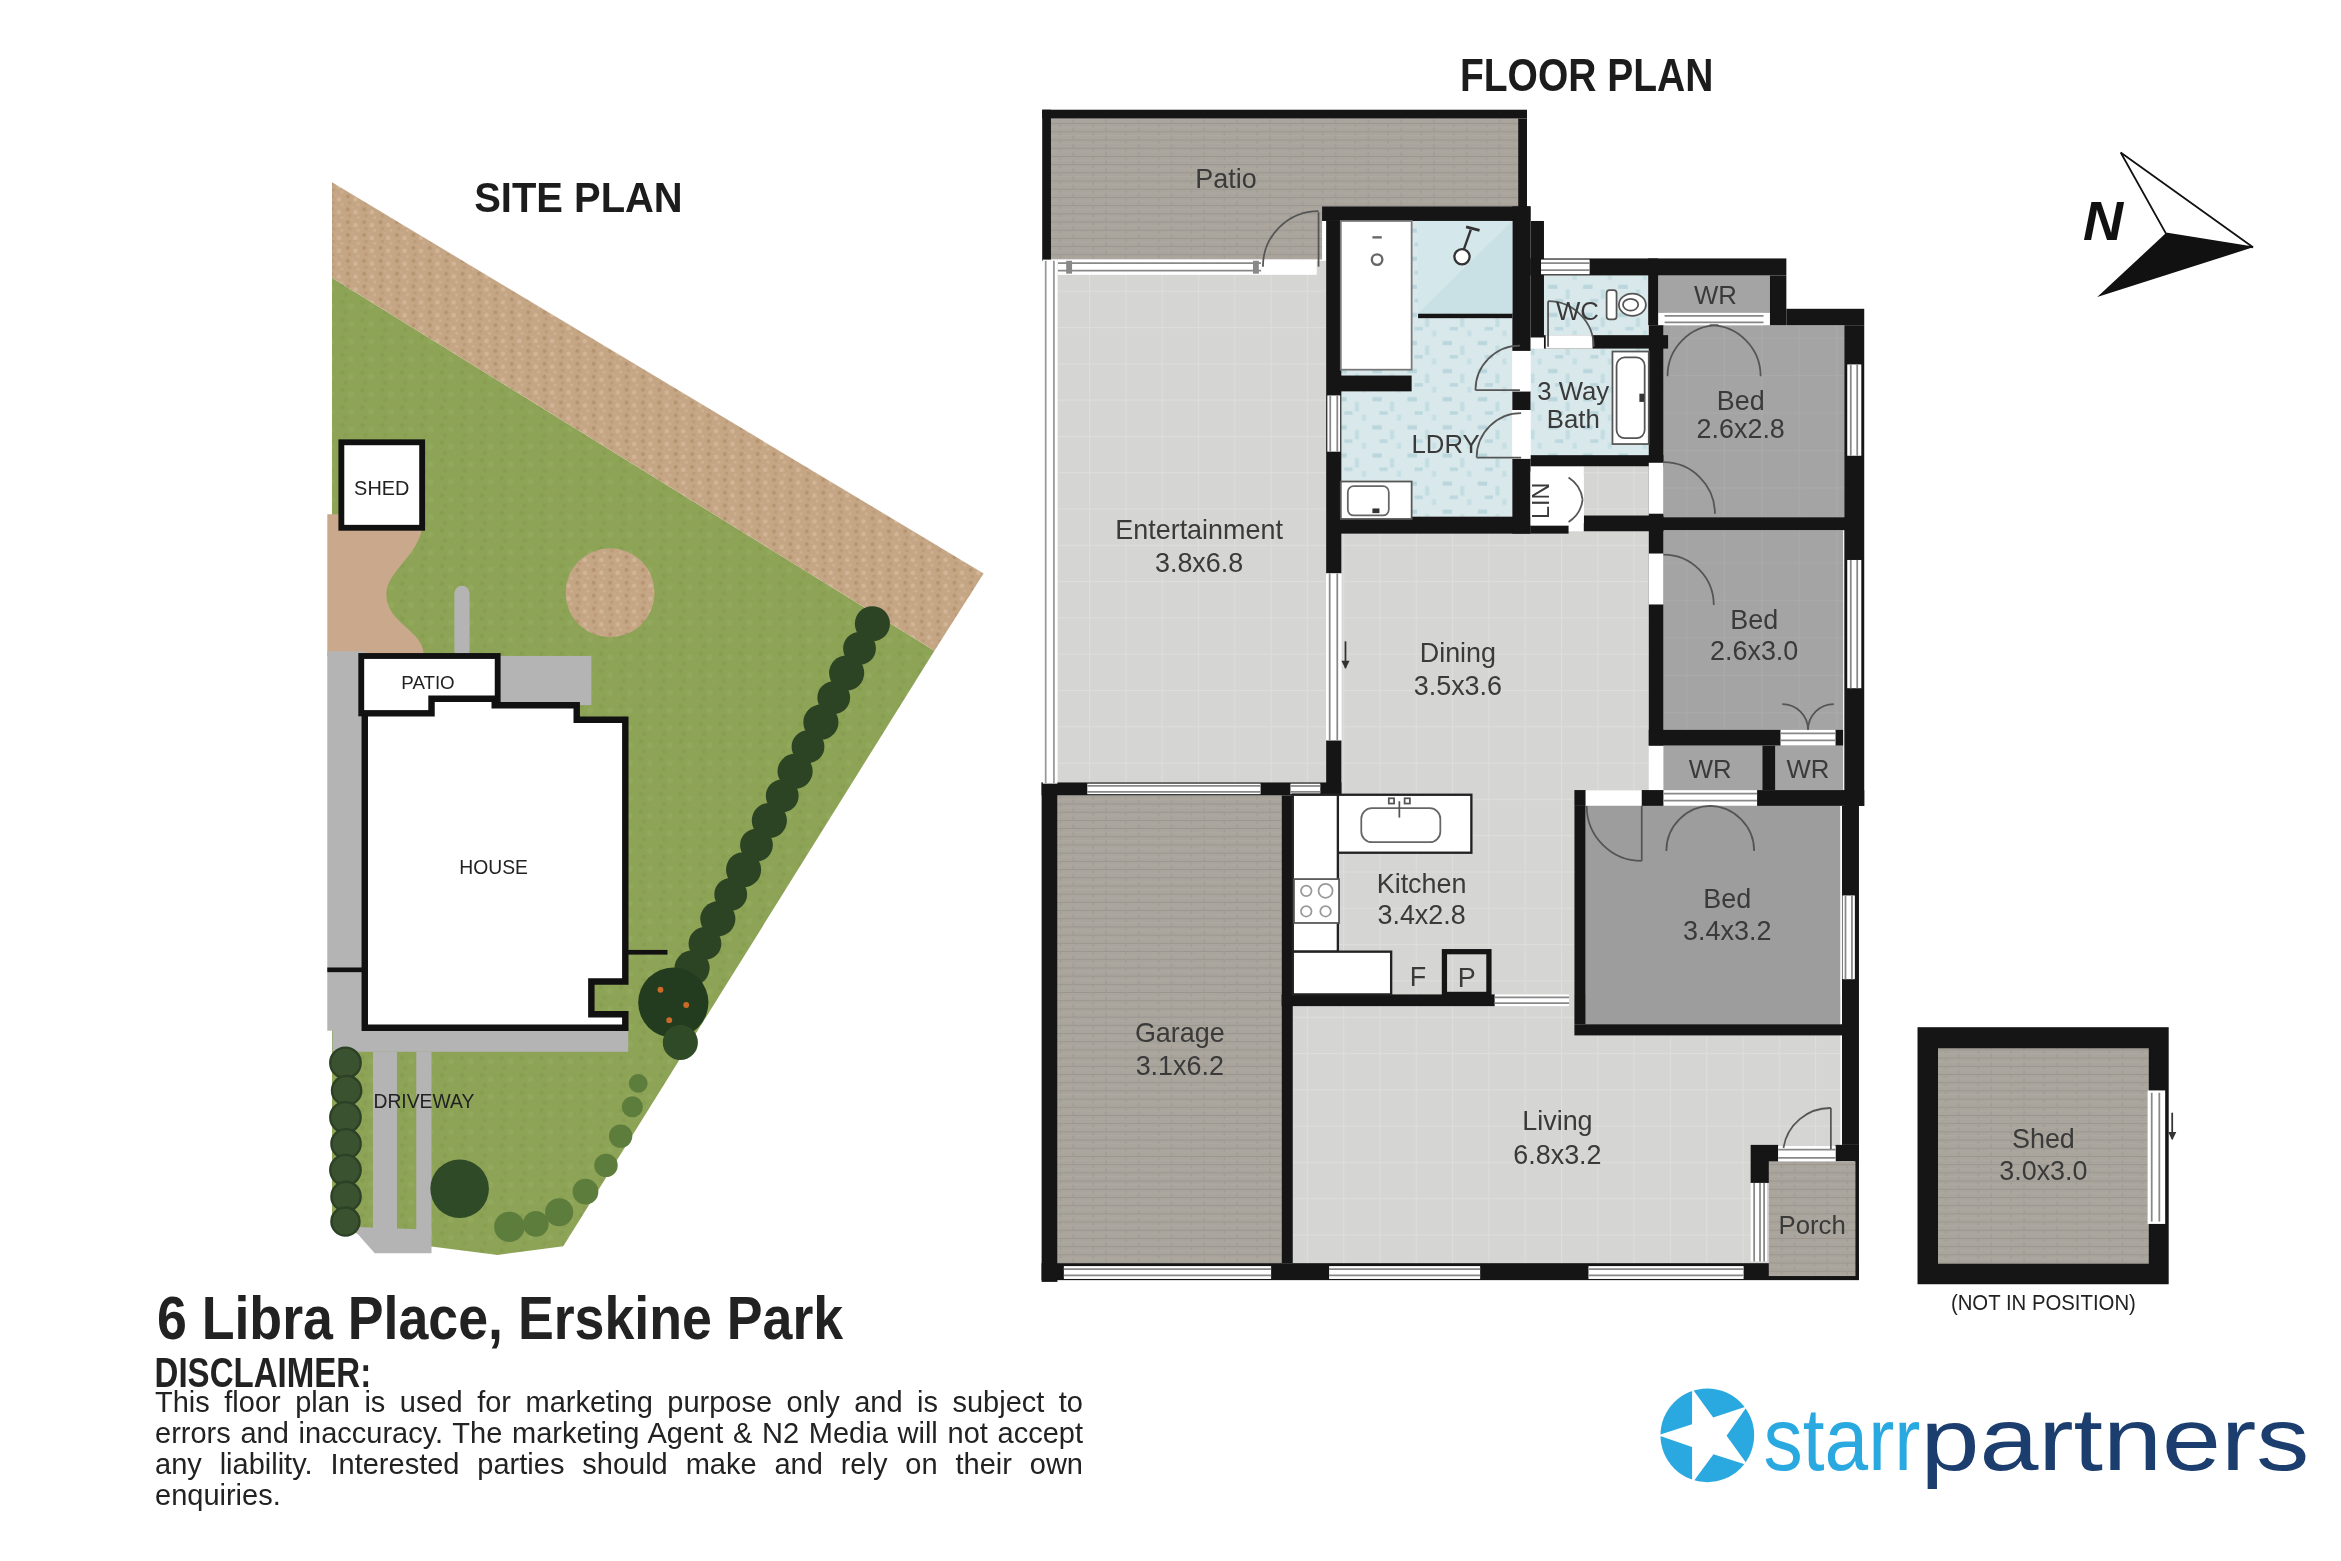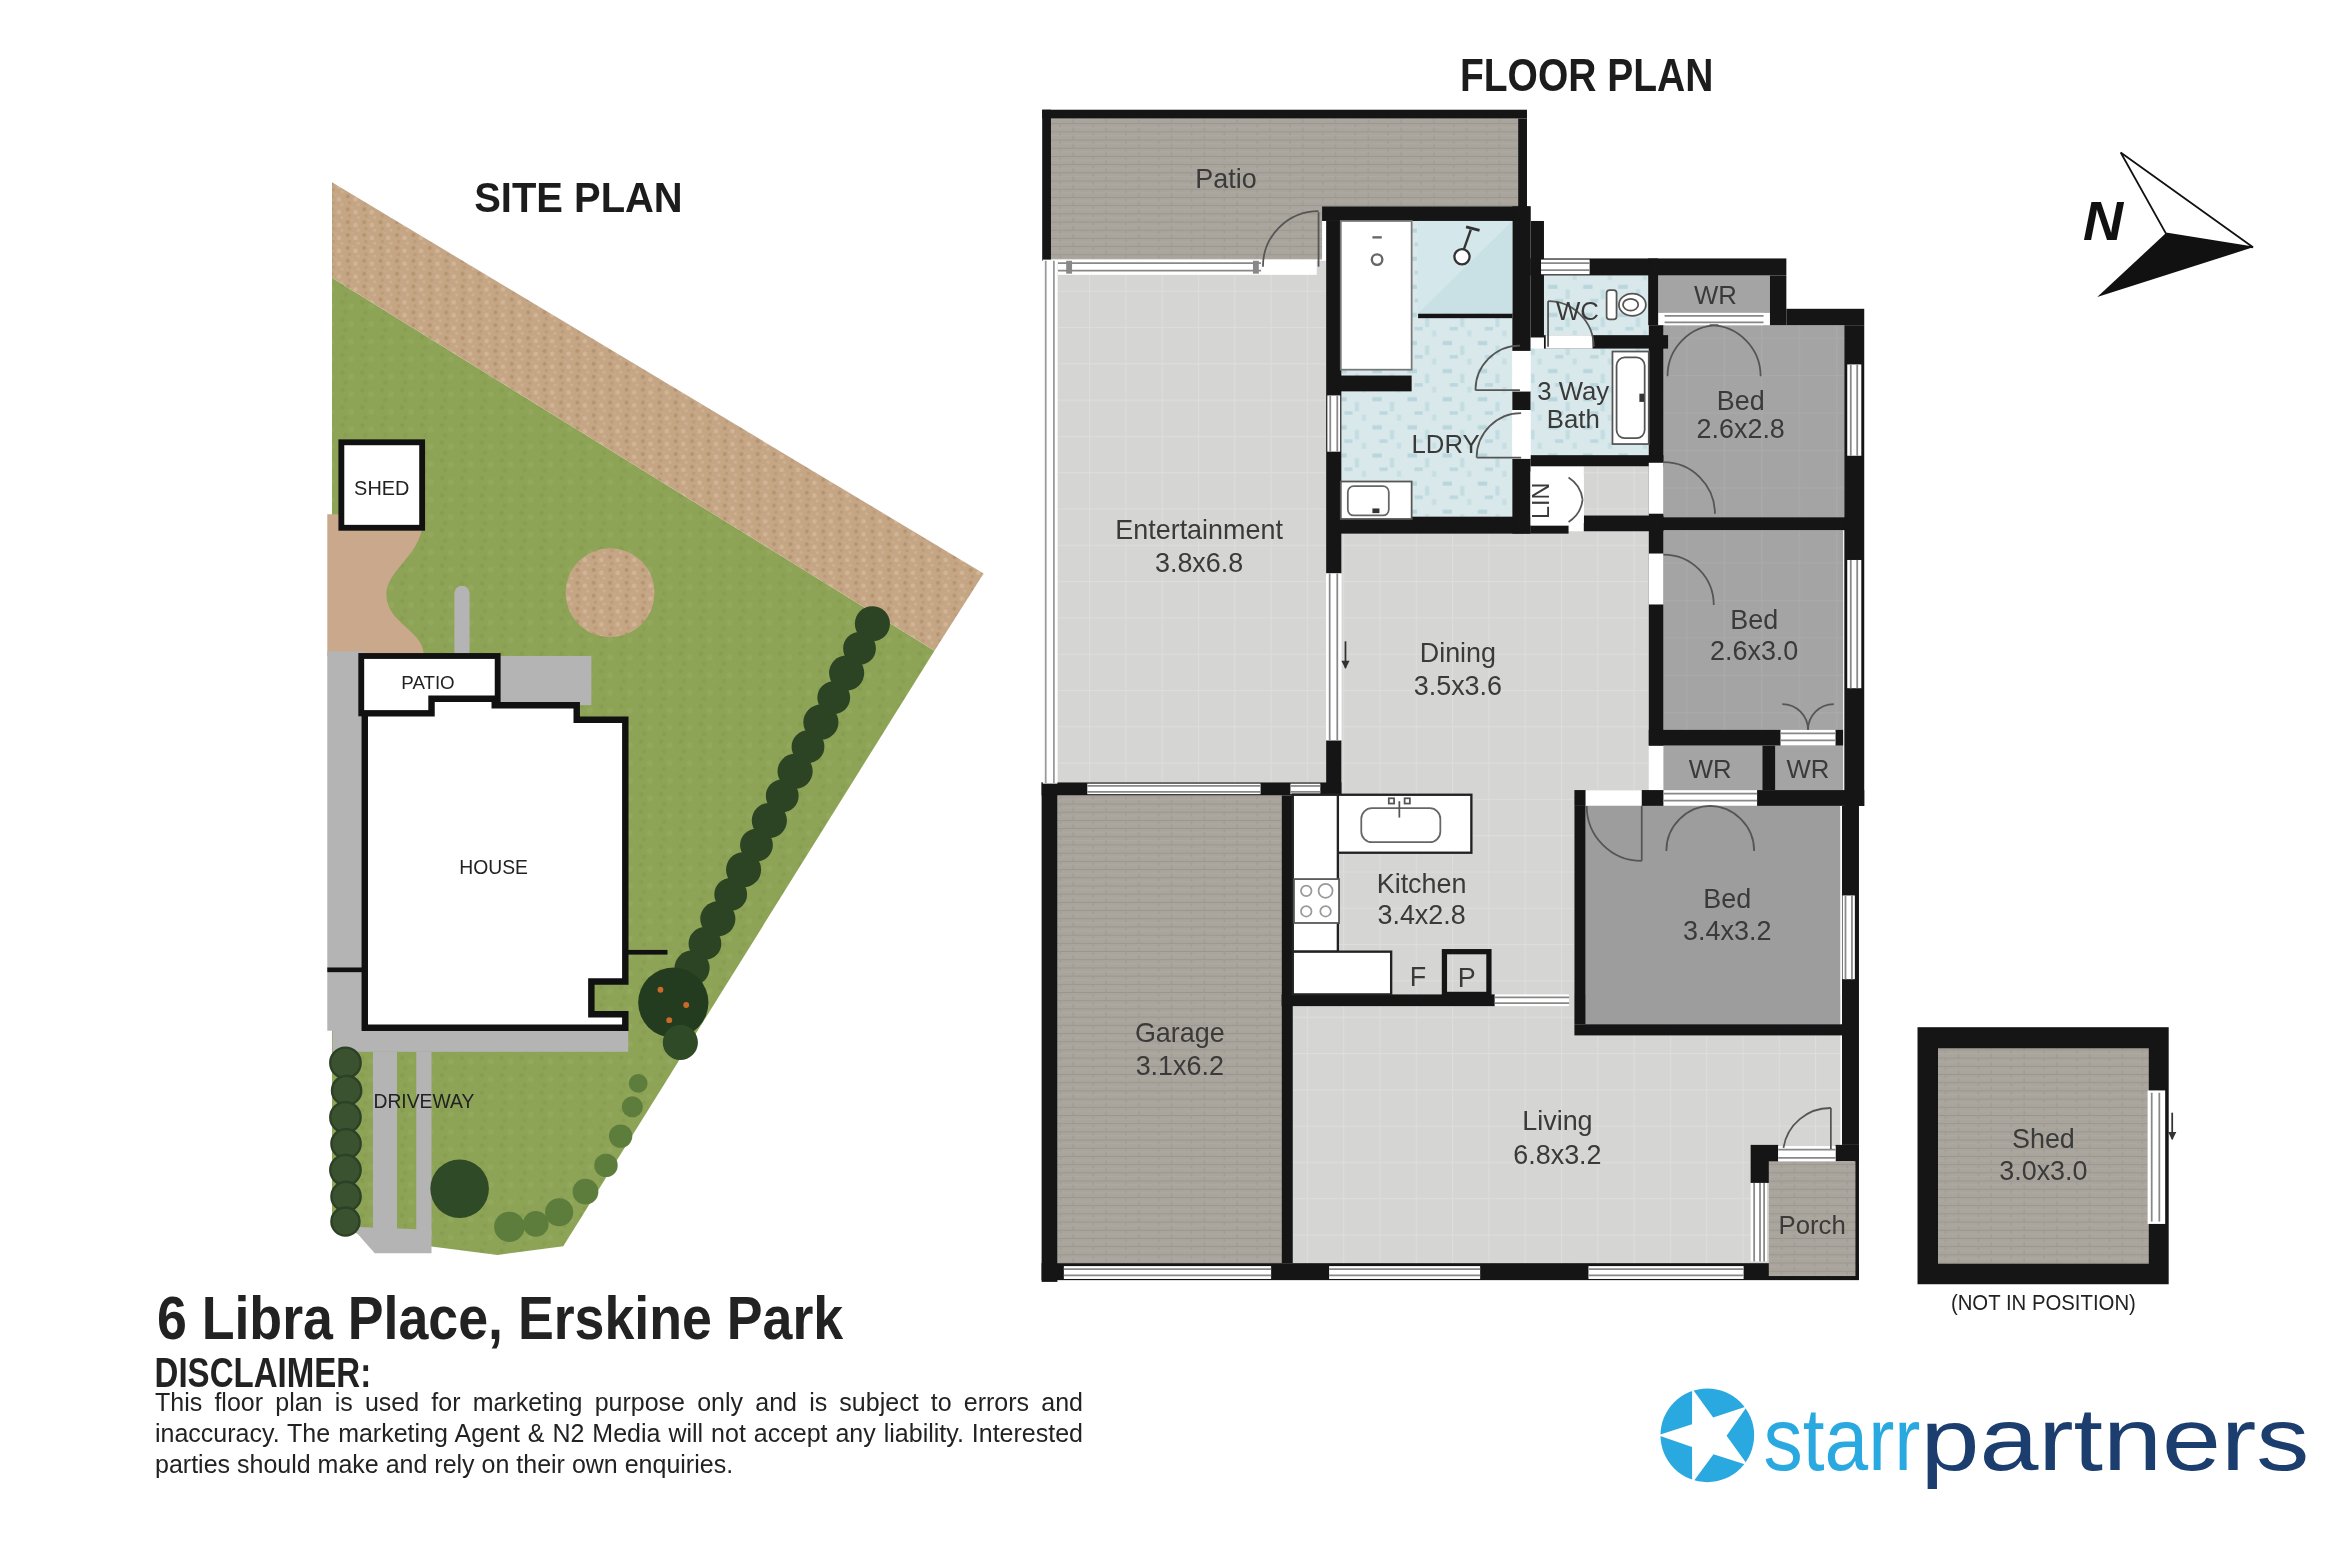--- a/index.html
+++ b/index.html
@@ -1,18 +1,18 @@
 <!DOCTYPE html>
 <html style="font-size:9.4px"><head>
 <meta charset="utf-8">
 <style>
 html,body{margin:0;padding:0;background:#fff;}
 body{width:2342px;height:1562px;position:relative;font-family:"Liberation Sans",sans-serif;}
 svg{position:absolute;left:0;top:0;}
-.disc{position:absolute;left:155px;top:1387px;width:928px;font-size:25px;line-height:31px;color:#222;text-align:justify;font-family:"Liberation Sans",sans-serif;}
+.disc{position:absolute;left:155px;top:1387px;width:928px;font-size:29px;line-height:31px;color:#222;text-align:justify;font-family:"Liberation Sans",sans-serif;}
 </style>
 </head>
 <body>
 <svg width="2342" height="1562" viewBox="0 0 4000 2667">
 <defs>
 <pattern id="brick" width="56" height="14" patternUnits="userSpaceOnUse">
   <rect width="56" height="14" fill="#a9a59d"></rect>
   <rect y="0" width="56" height="1.5" fill="#9a968f"></rect>
   <rect y="7" width="56" height="1" fill="#b2aea6"></rect>
   <rect x="18" y="0" width="2" height="7" fill="#9e9a93"></rect>

